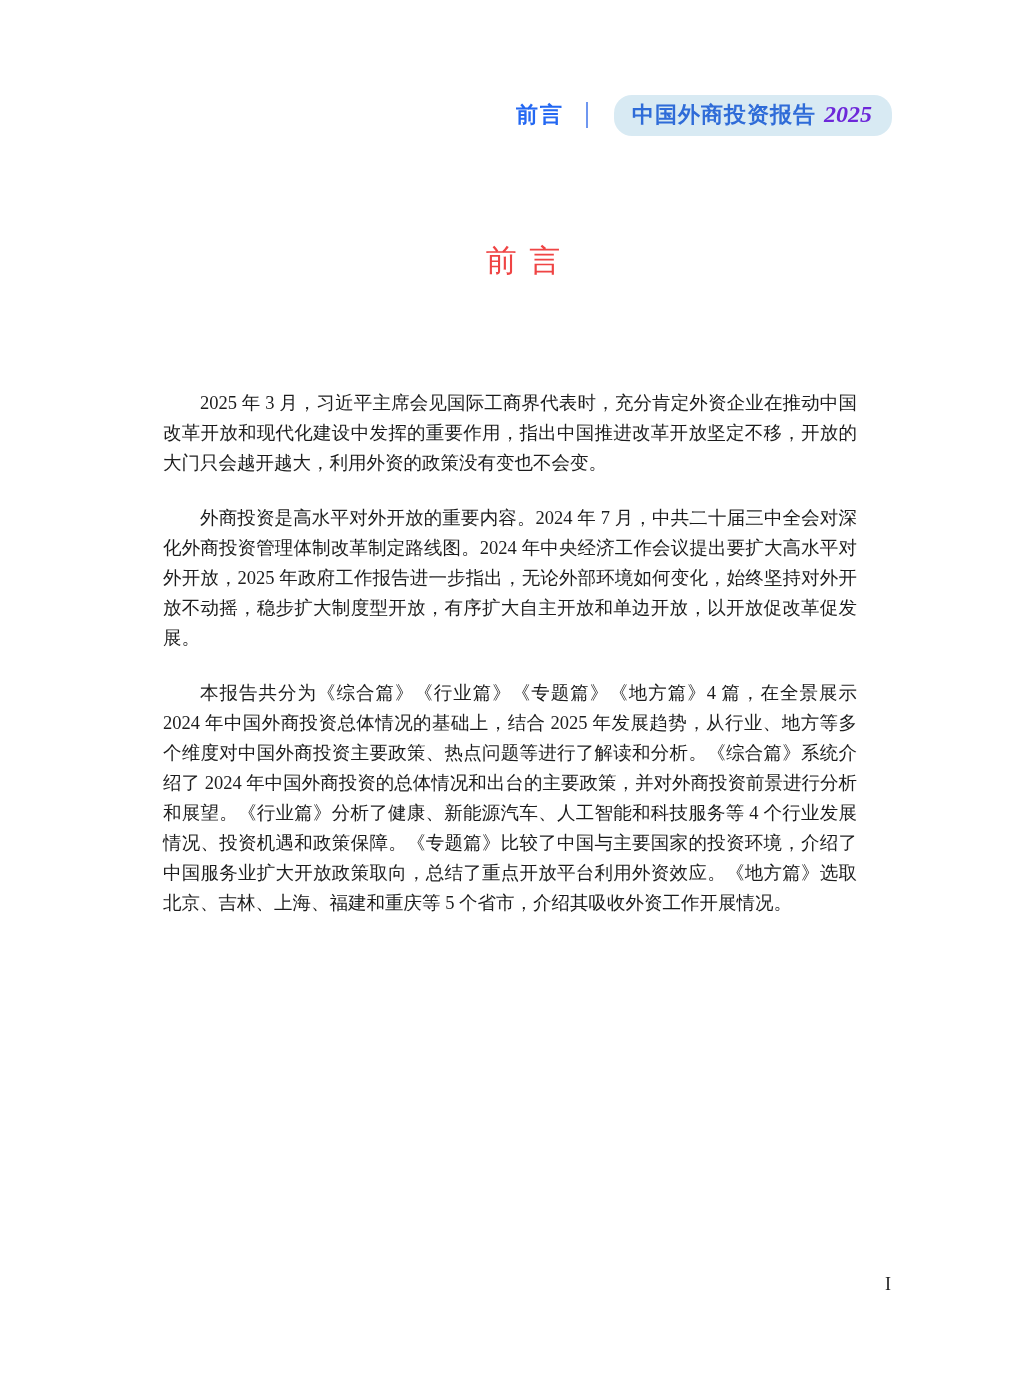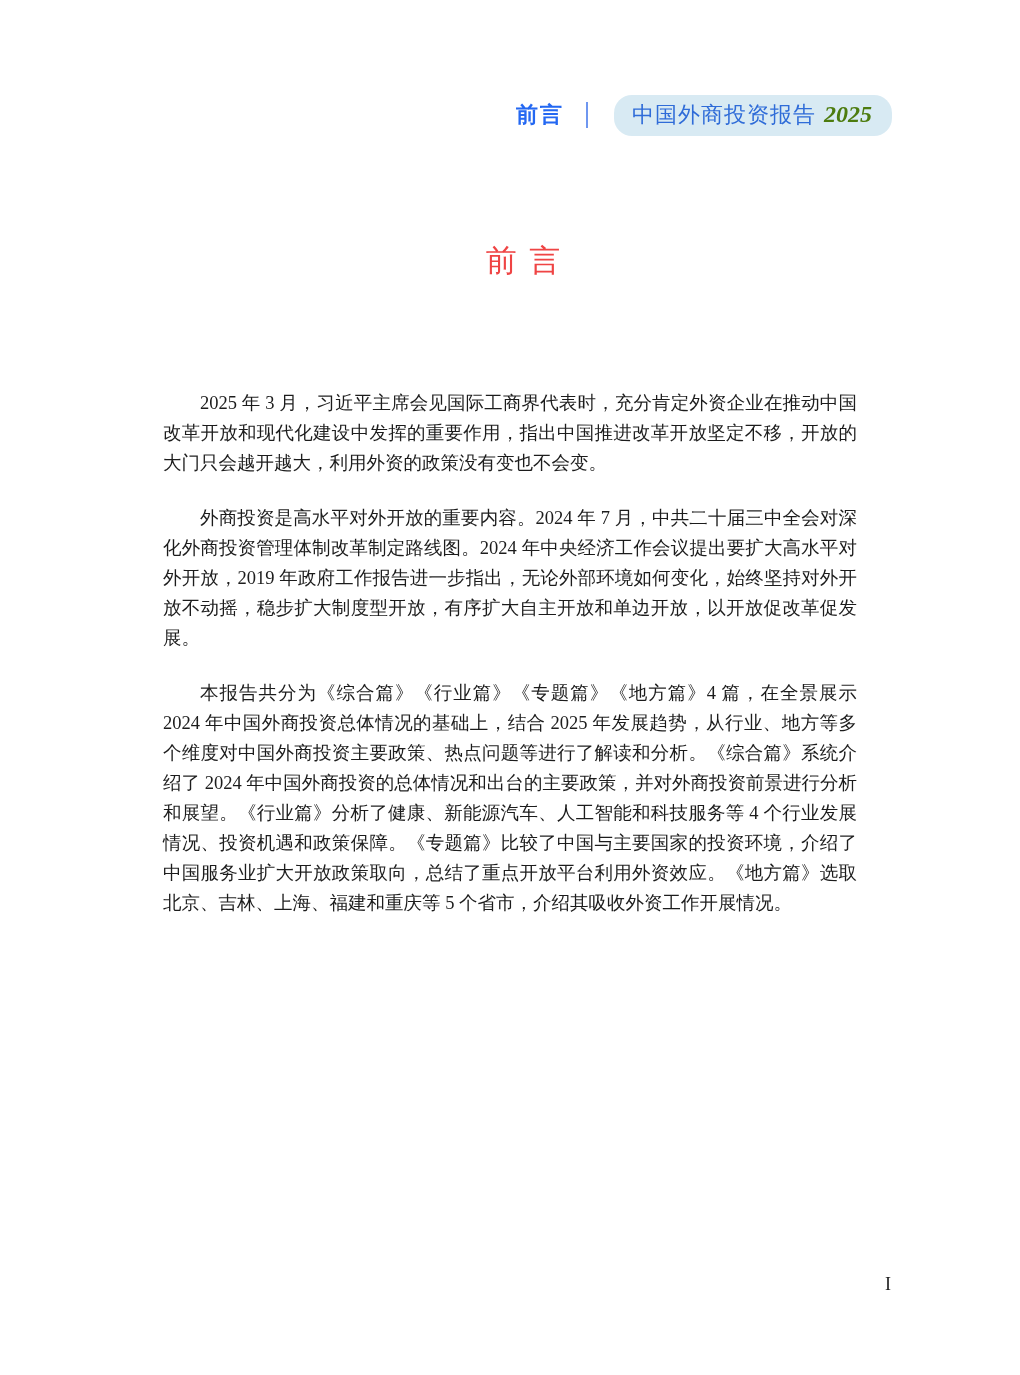--- a/index.html
+++ b/index.html
@@ -42,31 +42,31 @@
   }
   .header-badge {
     display: flex;
     align-items: baseline;
     background: #d8eaf3;
     border-radius: 18px;
     padding: 5px 20px 6px 18px;
   }
   .badge-title {
     font-family: "Liberation Sans", "DejaVu Sans", sans-serif;
-    font-weight: normal;
+    font-weight: bold;
     font-size: 22px;
     color: #2f6cd8;
     letter-spacing: 1px;
   }
   .badge-year {
     font-family: "Liberation Serif", "DejaVu Serif", serif;
     font-weight: bold;
     font-style: italic;
     font-size: 24px;
-    color: #4d7c0f;
+    color: #6d28d9;
     margin-left: 8px;
   }
 
   
   .doc-title {
     position: absolute;
     top: 240px;
     left: 0;
     width: 100%;
     margin: 0;
@@ -118,19 +118,19 @@
     <span class="header-badge">
       <span class="badge-title">中国外商投资报告</span>
       <span class="badge-year">2025</span>
     </span>
   </header>
 
   <h1 class="doc-title">前 言</h1>
 
   <main class="doc-body">
     <p>2025 年 3 月，习近平主席会见国际工商界代表时，充分肯定外资企业在推动中国改革开放和现代化建设中发挥的重要作用，指出中国推进改革开放坚定不移，开放的大门只会越开越大，利用外资的政策没有变也不会变。</p>
-    <p>外商投资是高水平对外开放的重要内容。2024 年 7 月，中共二十届三中全会对深化外商投资管理体制改革制定路线图。2024 年中央经济工作会议提出要扩大高水平对外开放，2019 年政府工作报告进一步指出，无论外部环境如何变化，始终坚持对外开放不动摇，稳步扩大制度型开放，有序扩大自主开放和单边开放，以开放促改革促发展。</p>
+    <p>外商投资是高水平对外开放的重要内容。2024 年 7 月，中共二十届三中全会对深化外商投资管理体制改革制定路线图。2024 年中央经济工作会议提出要扩大高水平对外开放，2025 年政府工作报告进一步指出，无论外部环境如何变化，始终坚持对外开放不动摇，稳步扩大制度型开放，有序扩大自主开放和单边开放，以开放促改革促发展。</p>
     <p>本报告共分为《综合篇》《行业篇》《专题篇》《地方篇》4 篇，在全景展示 2024 年中国外商投资总体情况的基础上，结合 2025 年发展趋势，从行业、地方等多个维度对中国外商投资主要政策、热点问题等进行了解读和分析。《综合篇》系统介绍了 2024 年中国外商投资的总体情况和出台的主要政策，并对外商投资前景进行分析和展望。《行业篇》分析了健康、新能源汽车、人工智能和科技服务等 4 个行业发展情况、投资机遇和政策保障。《专题篇》比较了中国与主要国家的投资环境，介绍了中国服务业扩大开放政策取向，总结了重点开放平台利用外资效应。《地方篇》选取北京、吉林、上海、福建和重庆等 5 个省市，介绍其吸收外资工作开展情况。</p>
   </main>
 
   <span class="page-number">I</span>
 
 </div>
 
 </body></html>

